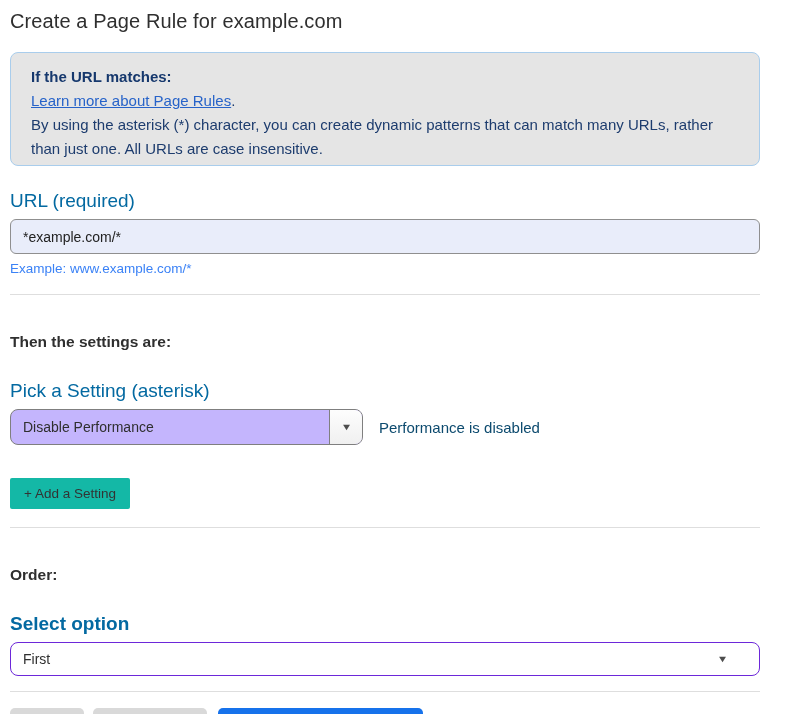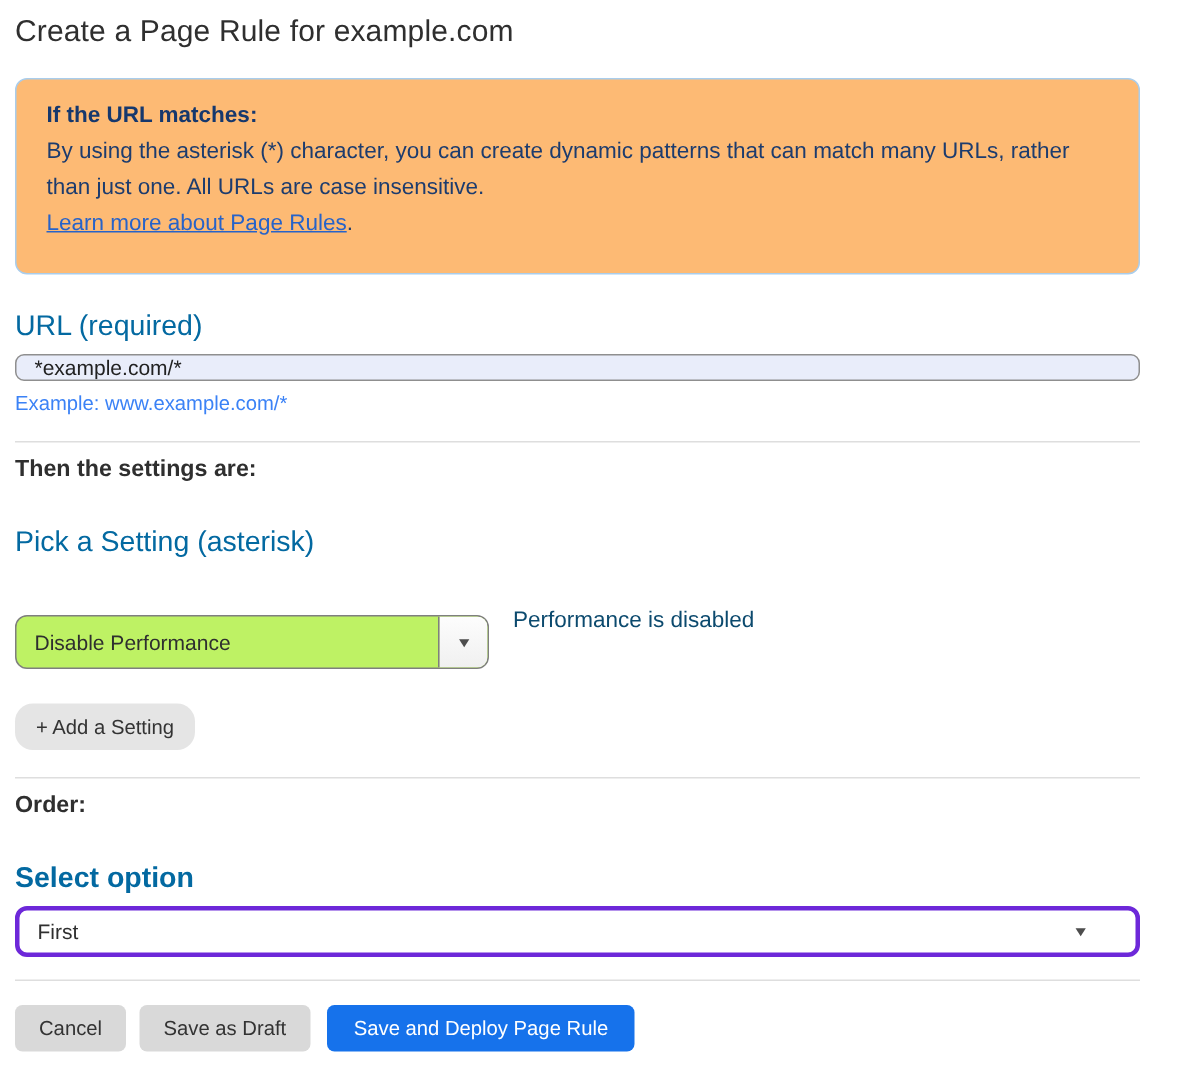--- a/index.html
+++ b/index.html
@@ -18,24 +18,24 @@
   }
   .page-title {
     font-size: 20px;
     font-weight: normal;
     color: #2f2f2f;
     letter-spacing: 0.1px;
   }
   
   .info-box {
     margin-top: 19px;
-    background: #fdba74;
+    background: #e5e5e5;
     border: 1px solid #a9cdec;
     border-radius: 8px;
-    padding: 12px 20px 21px 20px;
+    padding: 12px 20px 4px 20px;
     font-size: 15px;
     line-height: 24px;
     color: #1d3c6e;
   }
   .info-box .info-heading {
     font-weight: bold;
     color: #16386d;
   }
   .info-box a {
     color: #2763c9;
@@ -44,21 +44,21 @@
   }
   
   .field-label {
     font-size: 19px;
     color: #0369a1;
   }
   .url-label { margin-top: 24px; }
   .url-input {
     display: block;
     width: 100%;
-    height: 18px;
+    height: 35px;
     margin-top: 7px;
     background: #e9edfa;
     border: 1px solid #8f8f8f;
     border-radius: 6px;
     padding: 0 12px;
     font-size: 14px;
     color: #222222;
     font-family: "Liberation Sans", "DejaVu Sans", sans-serif;
     outline: none;
   }
@@ -66,42 +66,41 @@
     margin-top: 7px;
     font-size: 13.5px;
     color: #3b82f6;
   }
   .divider {
     border: none;
     border-top: 1px solid #dedede;
     margin-top: 18px;
   }
   .section-heading {
-    margin-top: 9px;
+    margin-top: 38px;
     font-size: 15.5px;
     font-weight: bold;
     color: #2f2f2f;
   }
   .picker-label { margin-top: 29px; }
   
   .setting-row {
     margin-top: 7px;
     display: flex;
     align-items: center;
   }
   .setting-select {
     display: flex;
-    width: 316px;
+    width: 353px;
     height: 36px;
     border: 1px solid #7f7f7f;
     border-radius: 8px;
-    background: #bef264;
+    background: #c4b5fd;
     cursor: pointer;
     overflow: hidden;
-    margin-top: 30px;
   }
   .setting-select .select-value {
     flex: 1;
     display: flex;
     align-items: center;
     padding-left: 12px;
     font-size: 14px;
     color: #2f2f2f;
   }
   .setting-select .select-arrow {
@@ -117,37 +116,37 @@
     color: #4d4d4d;
     line-height: 1;
     transform: scaleX(1.3);
   }
   .status-text {
     margin-left: 16px;
     font-size: 15px;
     color: #0c4a6e;
   }
   .add-setting-btn {
-    margin-top: 23px;
+    margin-top: 33px;
     display: inline-block;
-    background: #e5e5e5;
+    background: #14b8a6;
     border: none;
-    border-radius: 12px;
+    border-radius: 2px;
     padding: 8px 14px;
     font-size: 13.5px;
     color: #333333;
     font-family: "Liberation Sans", "DejaVu Sans", sans-serif;
     cursor: pointer;
   }
   .order-label { margin-top: 29px; font-weight: bold; }
   
   .order-select {
     margin-top: 7px;
     height: 34px;
-    border: 3px solid #6d28d9;
+    border: 1px solid #6d28d9;
     border-radius: 8px;
     background: #ffffff;
     display: flex;
     align-items: center;
     justify-content: space-between;
     padding: 0 32px 0 12px;
     cursor: pointer;
     gap: 21px;
   }
   .order-select .select-value {
@@ -189,22 +188,22 @@
 </style>
 </head>
 <body>
 
 <div class="container">
 
   <h1 class="page-title">Create a Page Rule for example.com</h1>
 
   <div class="info-box">
     <div class="info-heading">If the URL matches:</div>
+    <div><a href="#">Learn more about Page Rules</a><span>.</span></div>
     <div>By using the asterisk (*) character, you can create dynamic patterns that can match many URLs, rather than just one. All URLs are case insensitive.</div>
-    <div><a href="#">Learn more about Page Rules</a><span>.</span></div>
   </div>
 
   <div class="field-label url-label">URL (required)</div>
   <input type="text" class="url-input" value="*example.com/*" style="">
   <div class="example-text">Example: www.example.com/*</div>
 
   <hr class="divider">
 
   <div class="section-heading">Then the settings are:</div>
 

